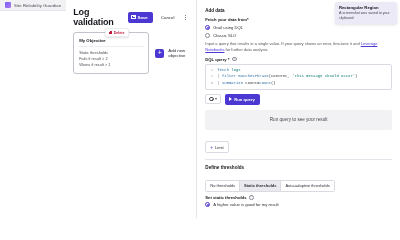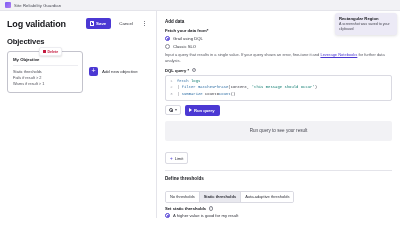--- a/index.html
+++ b/index.html
@@ -2,21 +2,21 @@
 <html><head>
 <meta charset="utf-8">
 <style>
   * { box-sizing: border-box; margin: 0; padding: 0; }
   html, body {
     width: 400px; height: 218px;
     font-family: "Liberation Sans", sans-serif;
     background: #ffffff;
     overflow: hidden;
   }
-  .app { position: relative; width: 400px; height: 218px; display: flex; flex-direction: column; }
+  .app { position: relative; width: 400px; height: 218px; display: flex; }
 
   
   .breadcrumb-bar {
     height: 11px; background: #f2f2f5; border-bottom: 1px solid #e4e4ea;
     display: flex; align-items: center; gap: 3px; padding: 0 5px; flex: 0 0 auto;
   }
   .bc-logo {
     width: 6px; height: 6px; border-radius: 1px;
     background: linear-gradient(135deg,#7a5af5 0%,#b07ff0 100%);
     flex: 0 0 auto;
@@ -182,21 +182,20 @@
           <span>Save</span>
         </button>
         <button class="btn-cancel">Cancel</button>
         <div class="btn-kebab">
             <i></i>
             <i></i>
             <i></i>
           </div>
       </div>
 
-      <div class="sec-title">Objectives</div>
 
       <div class="obj-row">
         <div class="obj-card">
           <div class="delete-chip">
             <span class="ic-trash"></span>
             <span class="delete-lbl">Delete</span>
           </div>
           <div class="obj-name">My Objective</div>
           <div class="obj-line">Static thresholds</div>
           <div class="obj-line">Fails if result  &gt; 2</div>

